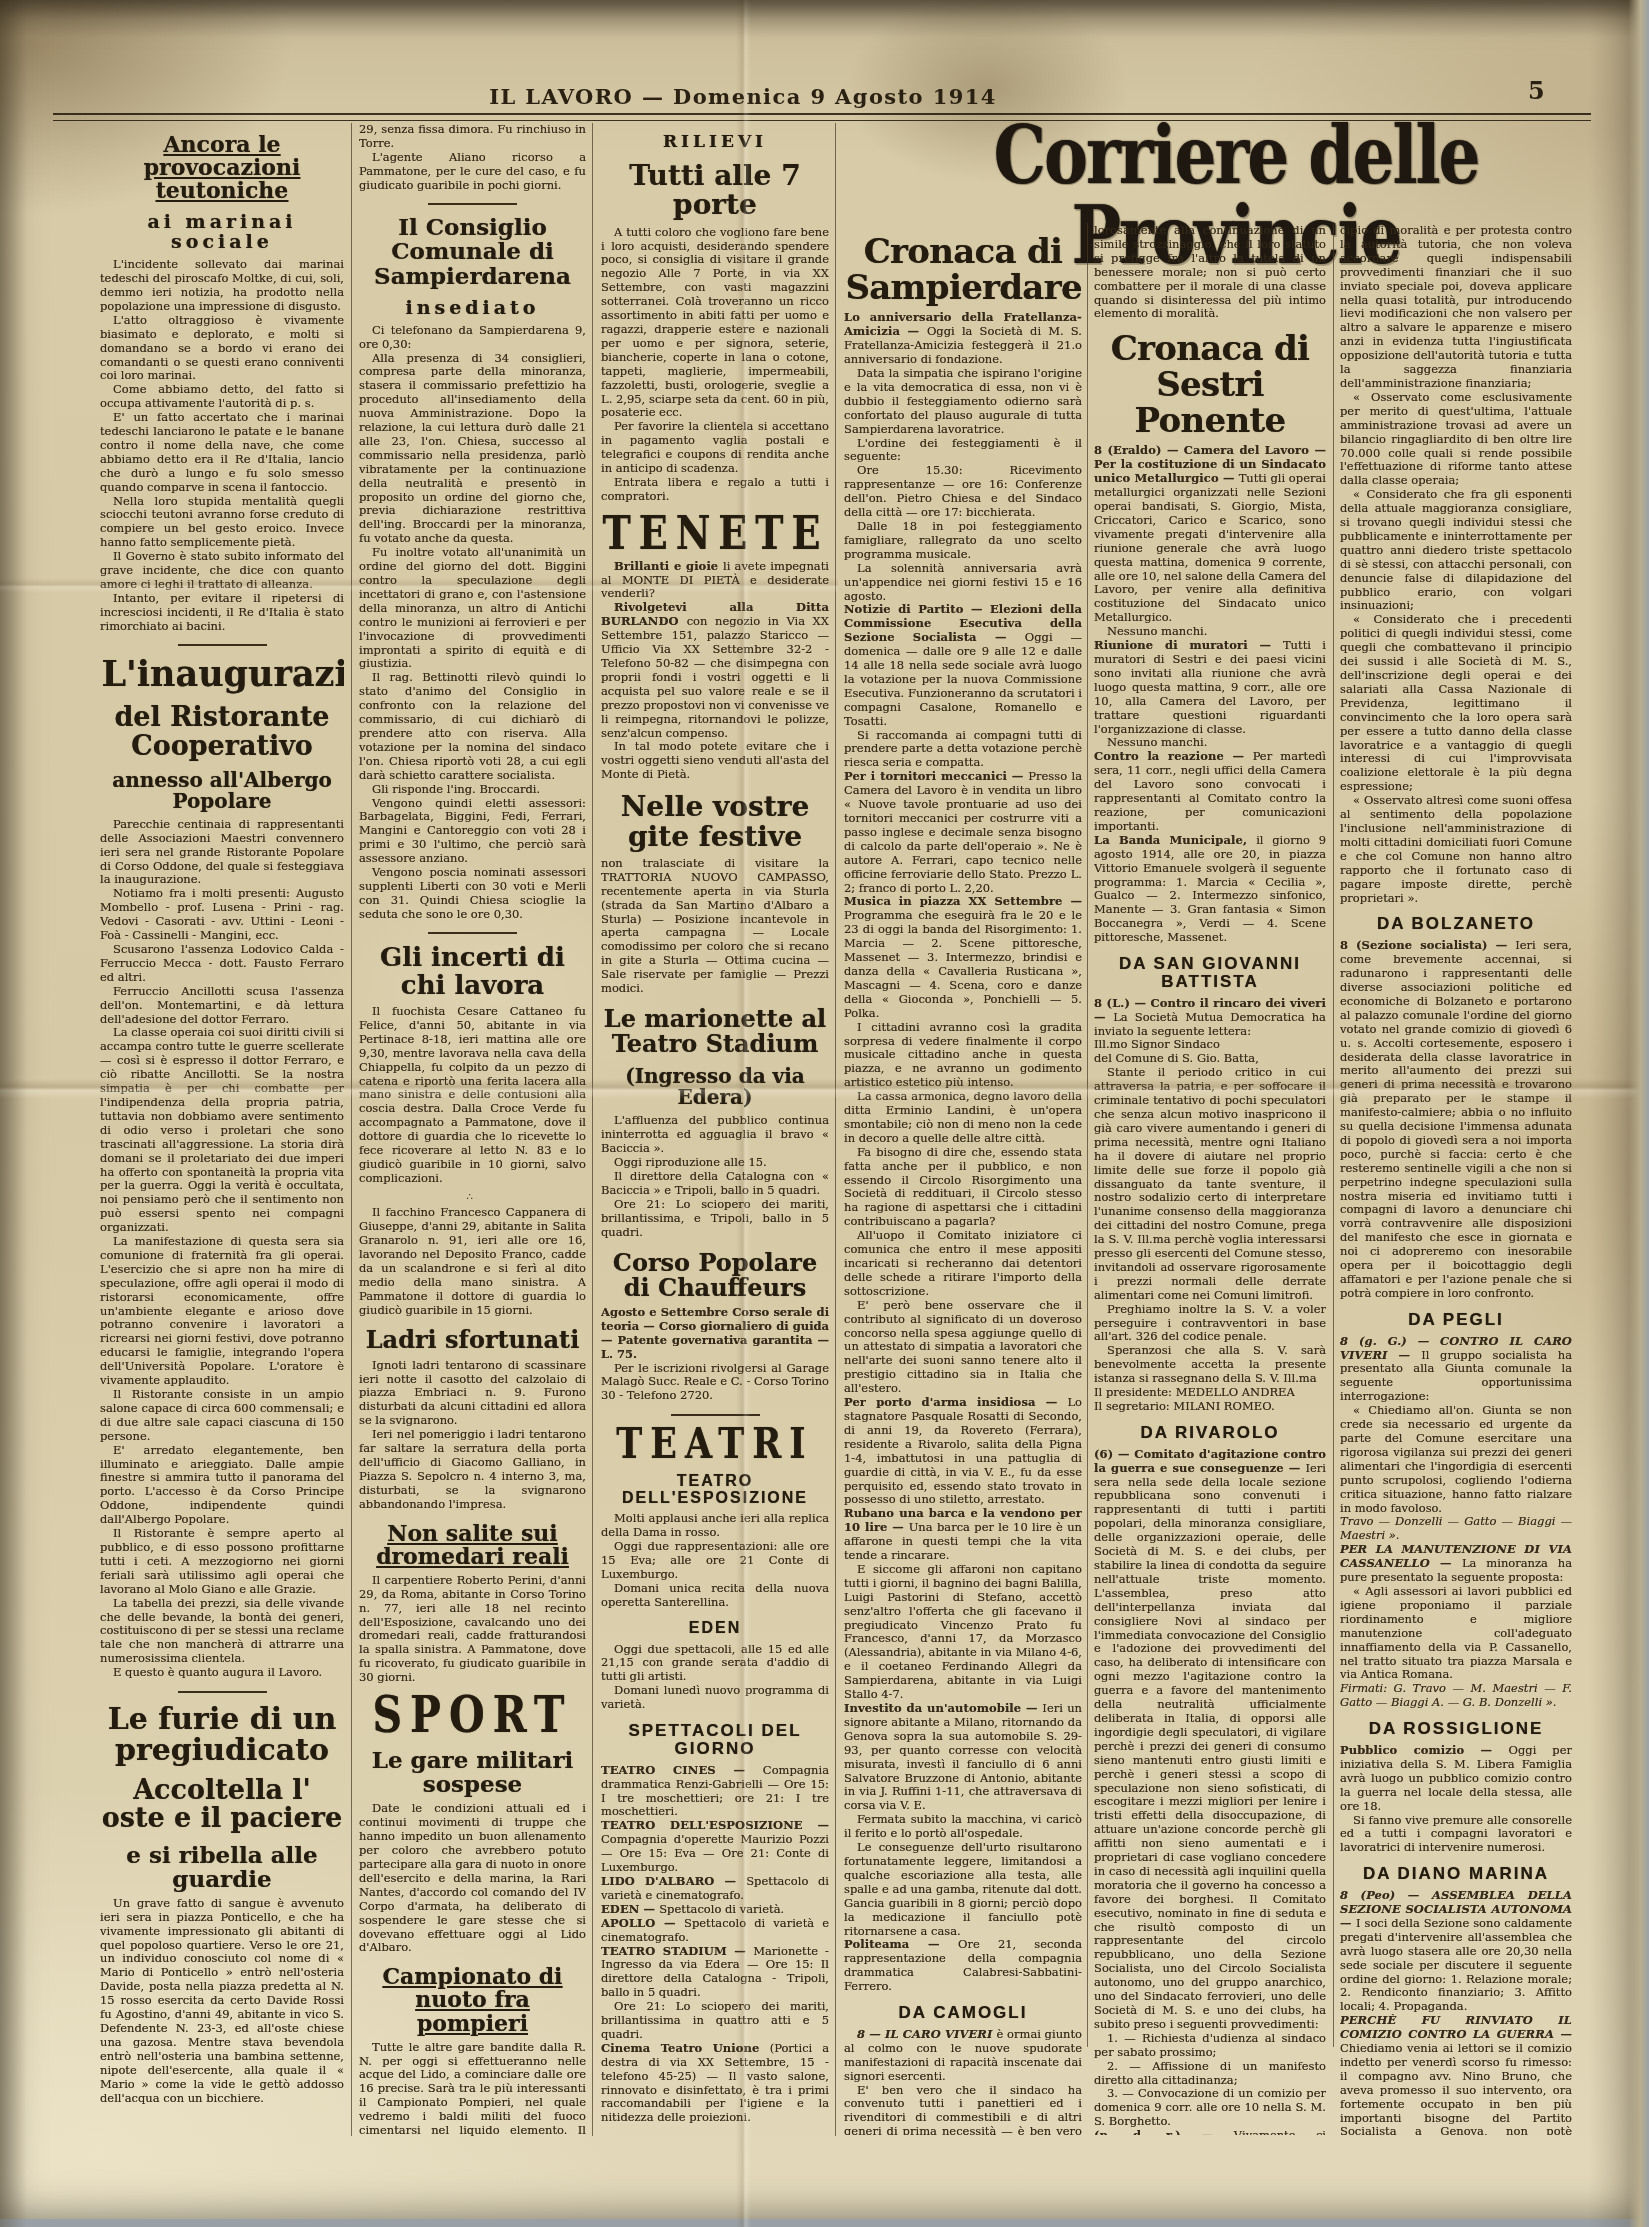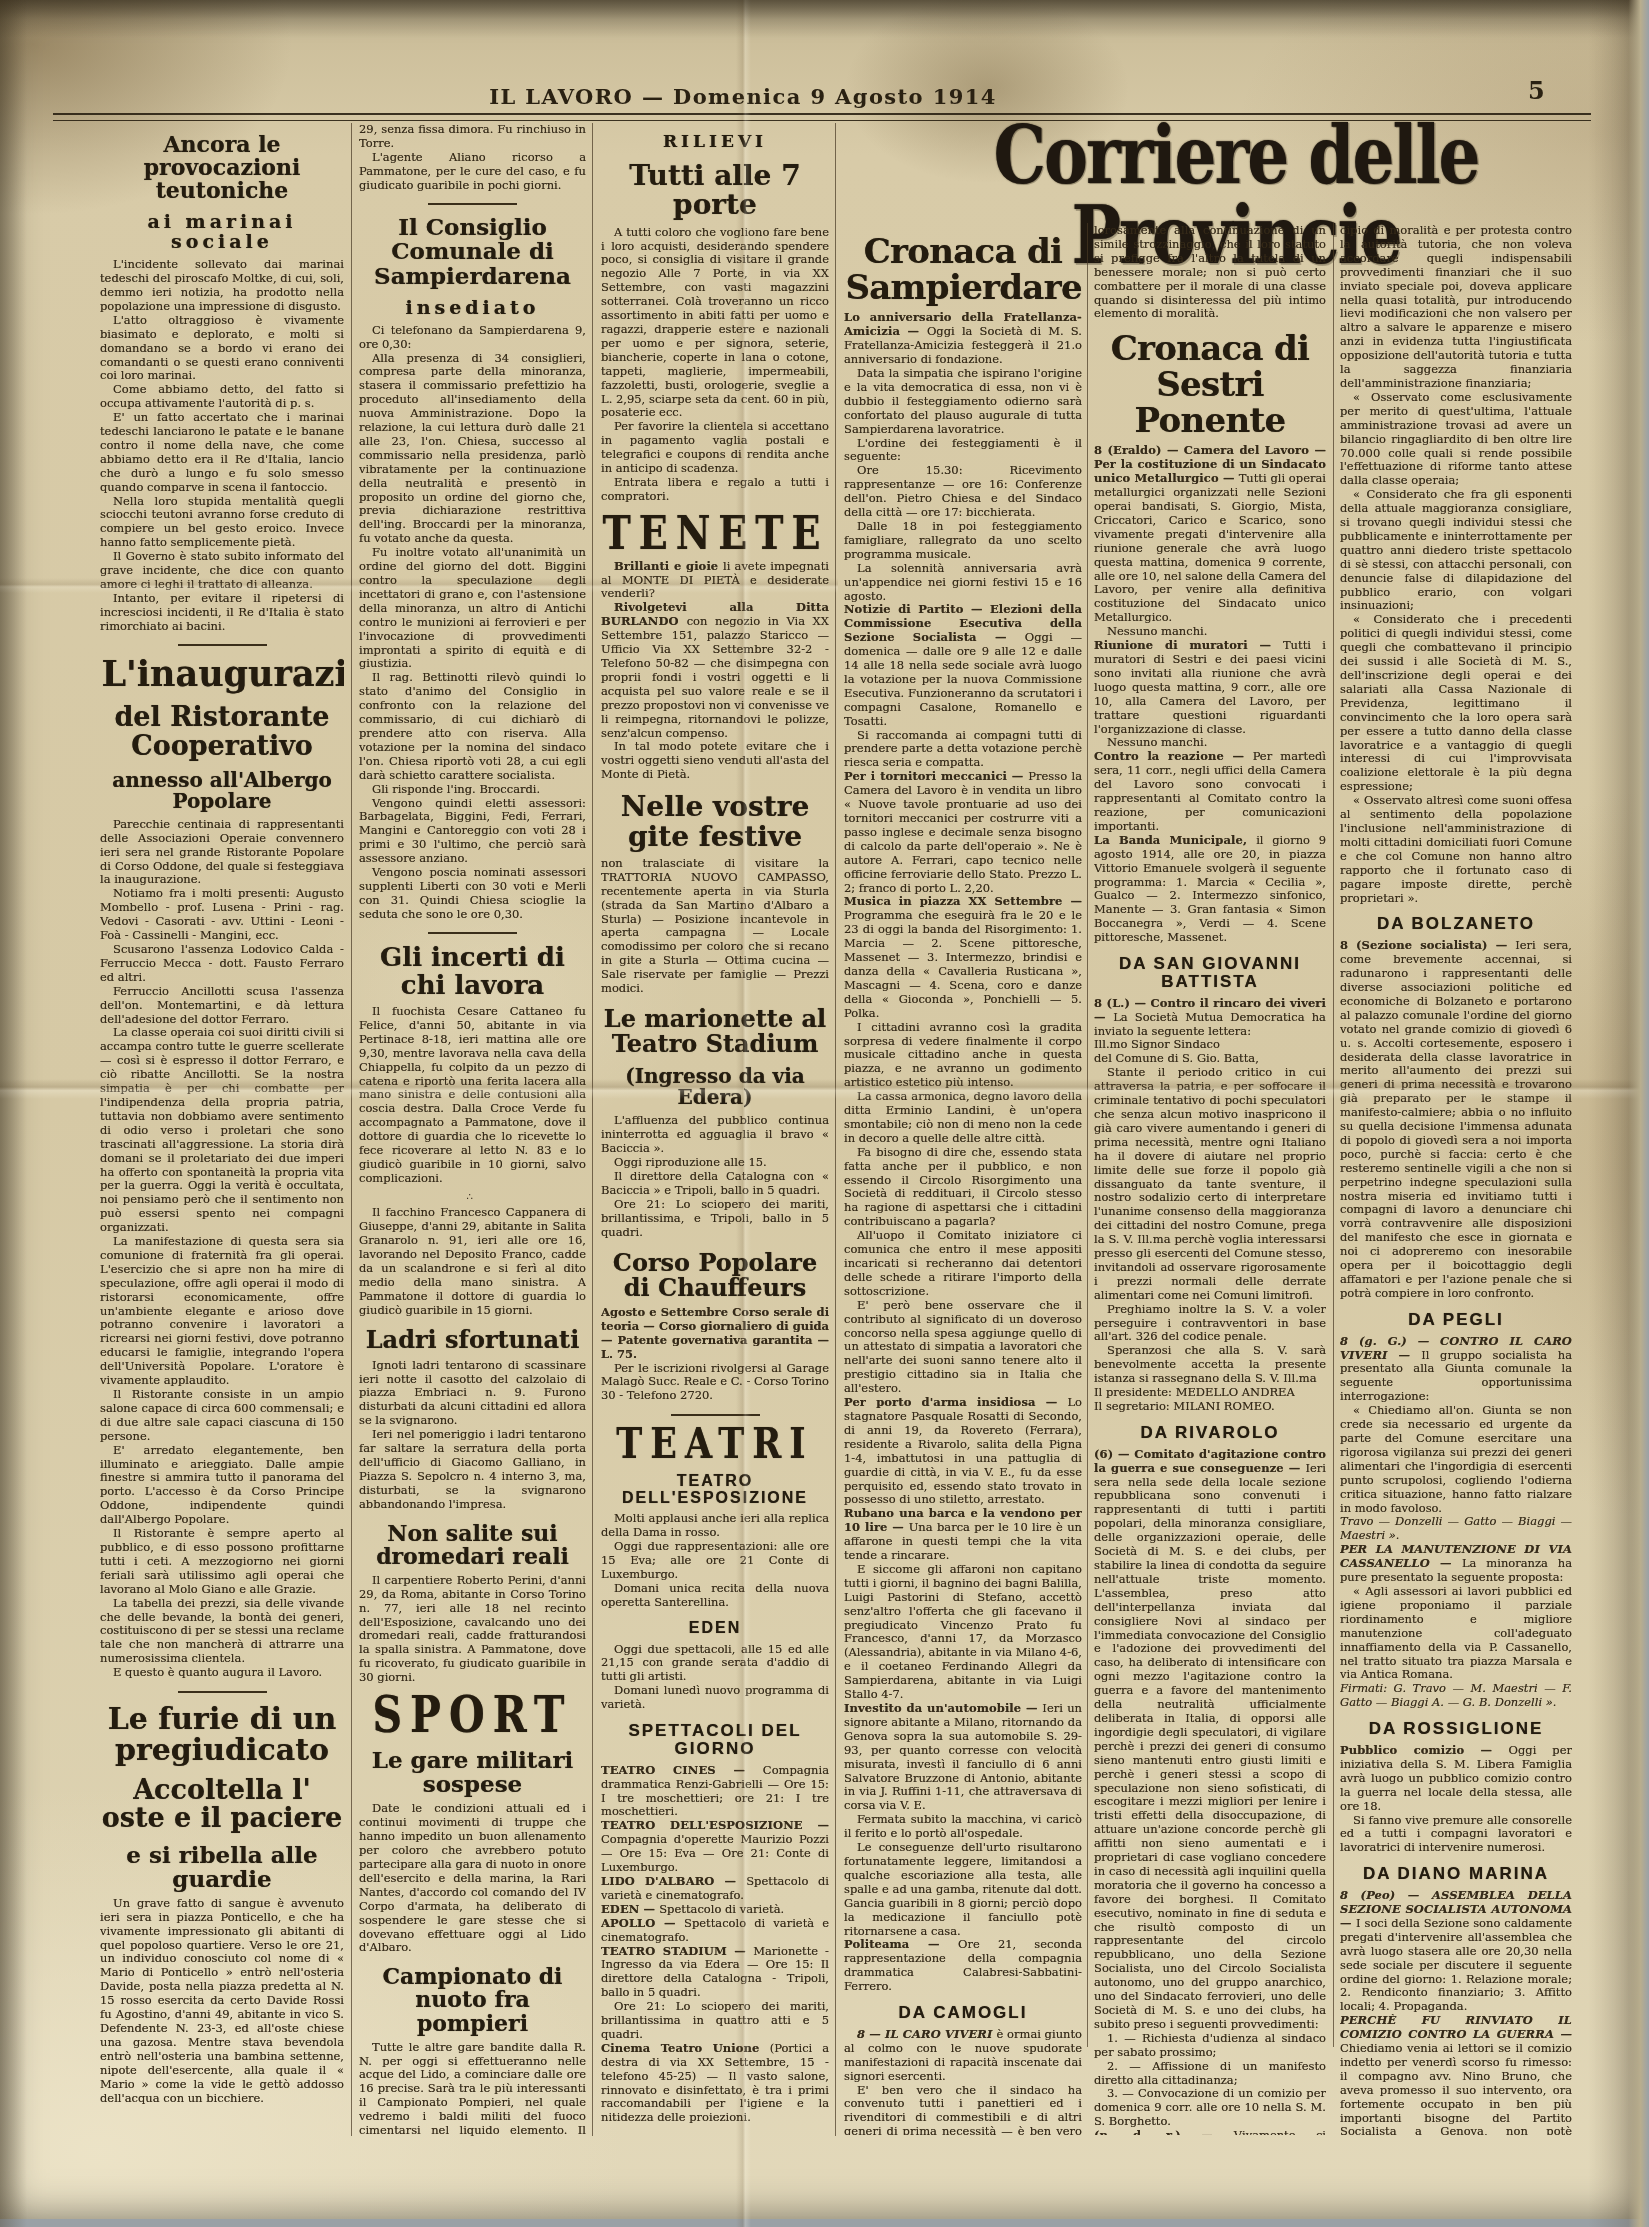--- a/index.html
+++ b/index.html
@@ -39,21 +39,21 @@
     text-shadow:0 0 0.4px rgba(48,36,18,.55);}
   .body.ni{text-indent:0;}
   .body.center{text-indent:0;}
   .body.b{font-weight:bold;}
   .body.ital{font-style:italic;}
   .body b{letter-spacing:0.1px;}
   .ldi b{font-style:italic;}
   .hl{font-weight:bold;text-align:center;line-height:1.05;margin:10px 1.4px 6px;color:#241c0f;
     text-shadow:0 0 0.7px rgba(36,28,15,.7);}
   .s24{font-size:16px;}.s25{font-size:17px;}.s28{font-size:19px;}
-  .s30{font-size:20px;}.s33{font-size:22px;}.s34{font-size:23px;}.s36{font-size:24px;}
+  .s30{font-size:20px;}.s33{font-size:22px;text-decoration:underline;}.s34{font-size:23px;}.s36{font-size:24px;}
   .s38{font-size:26px;}.s40{font-size:27px;}.s42{font-size:28px;}.s44{font-size:30px;}.s50{font-size:34px;}.s52{font-size:35px;}.s56{font-size:38px;}.s60{font-size:41px;}
   .ls{letter-spacing:4px;}.ls2{letter-spacing:2px;}.ls8{letter-spacing:8px;}
   .sans{font-family:"Liberation Sans",sans-serif;}
   .cond{letter-spacing:-0.7px;}
   .st{transform:scaleY(1.22);transform-origin:50% 55%;}
   .rule{width:89px;height:0;border-top:2px solid #3a2e1a;margin:10.8px auto 8px;}
   .stars{text-align:center;font-size:10px;letter-spacing:5.4px;margin:4.7px 0;color:#33281a;}
 </style>
 </head>
 <body>
@@ -80,21 +80,21 @@
       <div class="body">L'atto oltraggioso è vivamente biasimato e deplorato, e molti si domandano se a bordo vi erano dei comandanti o se questi erano conniventi coi loro marinai.</div>
       <div class="body">Come abbiamo detto, del fatto si occupa attivamente l'autorità di p. s.</div>
       <div class="body">E' un fatto accertato che i marinai tedeschi lanciarono le patate e le banane contro il nome della nave, che come abbiamo detto era il Re d'Italia, lancio che durò a lungo e fu solo smesso quando comparve in scena il fantoccio.</div>
       <div class="body">Nella loro stupida mentalità quegli sciocchi teutoni avranno forse creduto di compiere un bel gesto eroico. Invece hanno fatto semplicemente pietà.</div>
       <div class="body">Il Governo è stato subito informato del grave incidente, che dice con quanto amore ci leghi il trattato di alleanza.</div>
       <div class="body">Intanto, per evitare il ripetersi di incresciosi incidenti, il Re d'Italia è stato rimorchiato ai bacini.</div>
       <div class="rule"></div>
       <div class="hl s52">L'inaugurazione</div>
       <div class="hl s40">del Ristorante Cooperativo</div>
       <div class="hl s30">annesso all'Albergo Popolare</div>
-      <div class="body">Parecchie centinaia di rappresentanti delle Associazioni Operaie convennero ieri sera nel grande Ristorante Popolare di Corso Oddone, del quale si festeggiava la inaugurazione.</div>
+      <div class="body">Parecchie centinaia di rappresentanti delle Associazioni Maestri convennero ieri sera nel grande Ristorante Popolare di Corso Oddone, del quale si festeggiava la inaugurazione.</div>
       <div class="body">Notiamo fra i molti presenti: Augusto Mombello - prof. Lusena - Prini - rag. Vedovi - Casorati - avv. Uttini - Leoni - Foà - Cassinelli - Mangini, ecc.</div>
       <div class="body">Scusarono l'assenza Lodovico Calda - Ferruccio Mecca - dott. Fausto Ferraro ed altri.</div>
       <div class="body">Ferruccio Ancillotti scusa l'assenza dell'on. Montemartini, e dà lettura dell'adesione del dottor Ferraro.</div>
       <div class="body">La classe operaia coi suoi diritti civili si accampa contro tutte le guerre scellerate — così si è espresso il dottor Ferraro, e ciò ribatte Ancillotti. Se la nostra simpatia è per chi combatte per l'indipendenza della propria patria, tuttavia non dobbiamo avere sentimento di odio verso i proletari che sono trascinati all'aggressione. La storia dirà domani se il proletariato dei due imperi ha offerto con spontaneità la propria vita per la guerra. Oggi la verità è occultata, noi pensiamo però che il sentimento non può essersi spento nei compagni organizzati.</div>
       <div class="body">La manifestazione di questa sera sia comunione di fraternità fra gli operai. L'esercizio che si apre non ha mire di speculazione, offre agli operai il modo di ristorarsi economicamente, offre un'ambiente elegante e arioso dove potranno convenire i lavoratori a ricrearsi nei giorni festivi, dove potranno educarsi le famiglie, integrando l'opera dell'Università Popolare. L'oratore è vivamente applaudito.</div>
       <div class="body">Il Ristorante consiste in un ampio salone capace di circa 600 commensali; e di due altre sale capaci ciascuna di 150 persone.</div>
       <div class="body">E' arredato elegantemente, ben illuminato e arieggiato. Dalle ampie finestre si ammira tutto il panorama del porto. L'accesso è da Corso Principe Oddone, indipendente quindi dall'Albergo Popolare.</div>
       <div class="body">Il Ristorante è sempre aperto al pubblico, e di esso possono profittarne tutti i ceti. A mezzogiorno nei giorni feriali sarà utilissimo agli operai che lavorano al Molo Giano e alle Grazie.</div>
       <div class="body">La tabella dei prezzi, sia delle vivande che delle bevande, la bontà dei generi, costituiscono di per se stessi una reclame tale che non mancherà di attrarre una numerosissima clientela.</div>
       <div class="body">E questo è quanto augura il Lavoro.</div>

